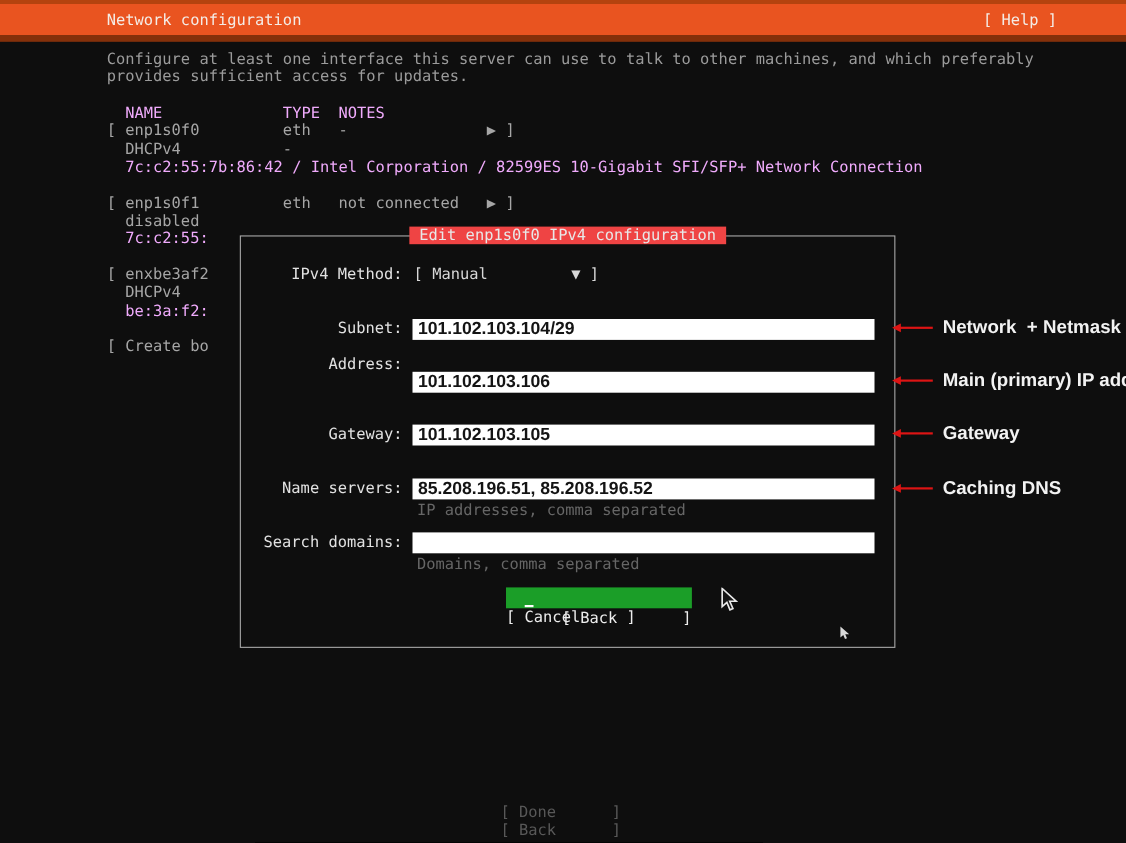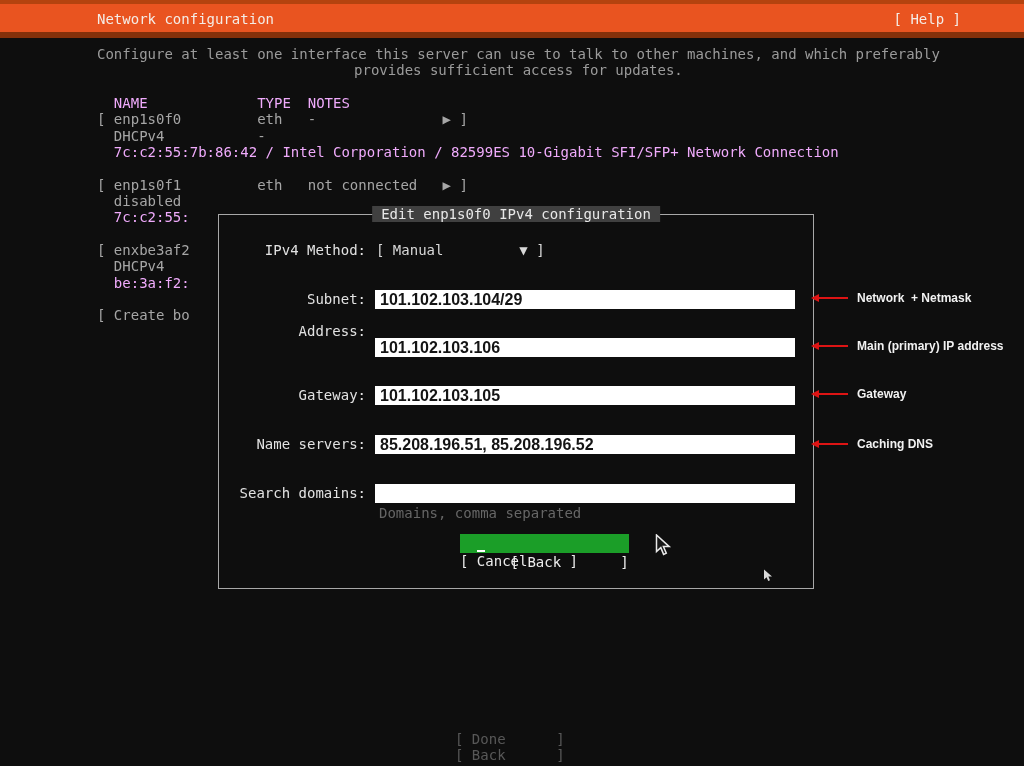--- a/index.html
+++ b/index.html
@@ -3,21 +3,21 @@
 <meta charset="utf-8">
 <style>
   * { margin:0; padding:0; box-sizing:content-box; }
   html,body { background:#000; }
   .screen {
     position:relative; width:1024px; height:766px; overflow:hidden;
     background:#0e0e0e;
     font-family:"DejaVu Sans Mono","Liberation Mono",monospace;
     font-size:14px; color:#a6a6a6;
   }
-  .pre { white-space:pre;text-align:center; }
+  .pre { white-space:pre; }
 
   
   .topbar {
     position:absolute; top:0; left:0; width:1024px; height:38px;
     background:linear-gradient(#b4430f 0 4px, #e95420 4px 32px, #84300a 32px 38px);
     padding-left:32px;
   }
   .topbar-title { position:absolute; left:97px; top:11px; color:#f4ece6; }
   .topbar-help  { position:absolute; right:95px; top:11px; color:#f4ece6; cursor:pointer; }
 
@@ -29,21 +29,21 @@
   .iface-line { height:16.33px; line-height:16.33px; white-space:pre; color:#a6a6a6; }
   .iface-line.dim { color:#f0abfc; }
 
   
   .dialog {
     position:absolute; left:218px; top:214px; width:594px; height:373px;
     border:1px solid #a8a8a8; background:#0e0e0e; z-index:2;
   }
   .dialog-title {
     position:absolute; top:-9px; left:50%; transform:translateX(-50%);
-    background:#404040; padding:0 9px; color:#e8e8e8; white-space:pre;
+    background:#ef4444; padding:0 9px; color:#e8e8e8; white-space:pre;
   }
   .row-label { position:absolute; left:0; width:147px; text-align:right;
     color:#e2e2e2; white-space:pre; line-height:17px; }
   .method-value { position:absolute; left:157px; color:#d8d8d8; white-space:pre;
     line-height:17px; cursor:pointer; }
   .field {
     position:absolute; left:156px; width:420px; height:19px;
     background:#ffffff; border:0; outline:0; padding:0 4px 0 5px;
     font-family:"Liberation Sans","DejaVu Sans",sans-serif;
     font-weight:bold; font-size:16px; color:#141414; box-sizing:border-box;
@@ -58,21 +58,21 @@
   
   .annotation { position:absolute; display:flex; align-items:center; height:14px; z-index:3; }
   .red-arrow { position:relative; width:30px; height:2px; background:#dd1414; margin-left:7px; }
   .red-arrow::before {
     content:""; position:absolute; left:-7px; top:-3px;
     border-top:4px solid transparent; border-bottom:4px solid transparent;
     border-right:8px solid #dd1414;
   }
   .annotation-label {
     margin-left:9px; font-family:"Liberation Sans","DejaVu Sans",sans-serif;
-    font-weight:bold; font-size:12px; color:#f2f2f2; white-space:pre;
+    font-weight:bold; font-size:17px; color:#f2f2f2; white-space:pre;
   }
 
   
   .footer-btn { position:absolute; left:455px; color:#585858; white-space:pre;
     height:16px; line-height:16px; cursor:pointer; }
 
   .mouse-cursor { position:absolute; z-index:10; }
 </style>
 </head>
 <body>
@@ -116,20 +116,21 @@
     <input class="field" style="top: 75px;" value="101.102.103.104/29">
 
     <span class="row-label" style="top:108px">Address:</span>
     <input class="field" style="top: 123px;" value="101.102.103.106">
 
     <span class="row-label" style="top:172px">Gateway:</span>
     <input class="field" style="top: 171px;" value="101.102.103.105">
 
     <span class="row-label" style="top:221px">Name servers:</span>
     <input class="field" style="top: 220px;" value="85.208.196.51, 85.208.196.52">
+    <span class="helper pre" style="top:242px">IP addresses, comma separated</span>
 
     <span class="row-label" style="top:270px">Search domains:</span>
     <input class="field" style="top: 269px;" value="">
     <span class="helper pre" style="top:291px">Domains, comma separated</span>
 
     <span class="btn btn-save">
       <span>[ Back       ]</span>
       <span class="cursor-underline"></span>
     </span>
     <span class="btn btn-cancel">[ Cancel     ]</span>

